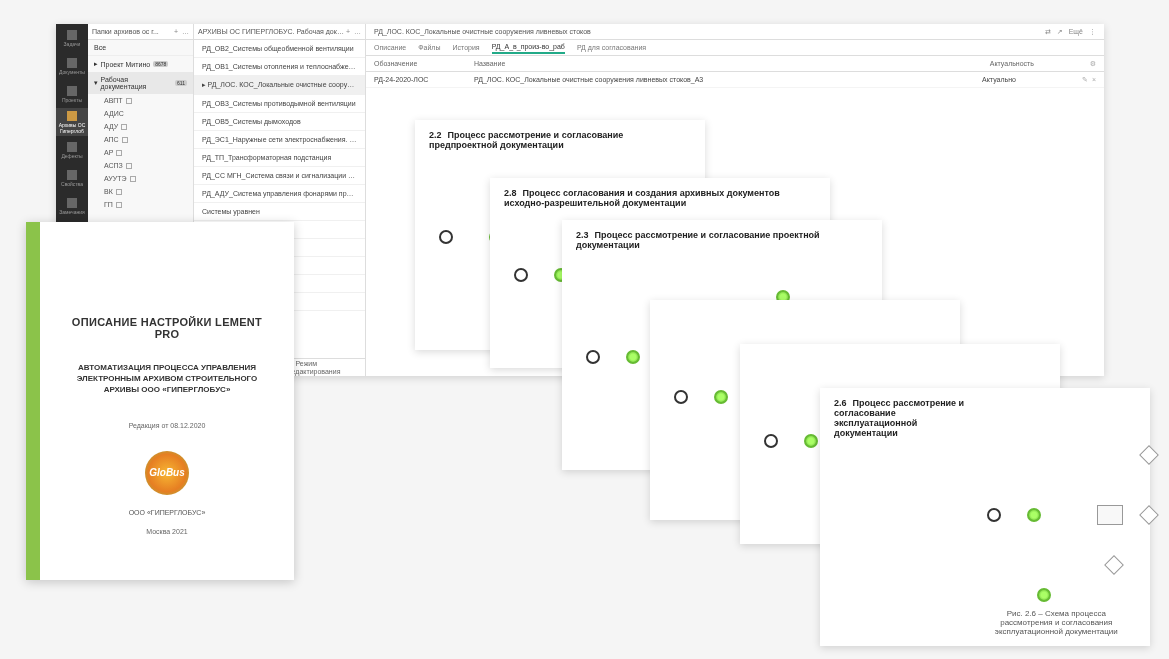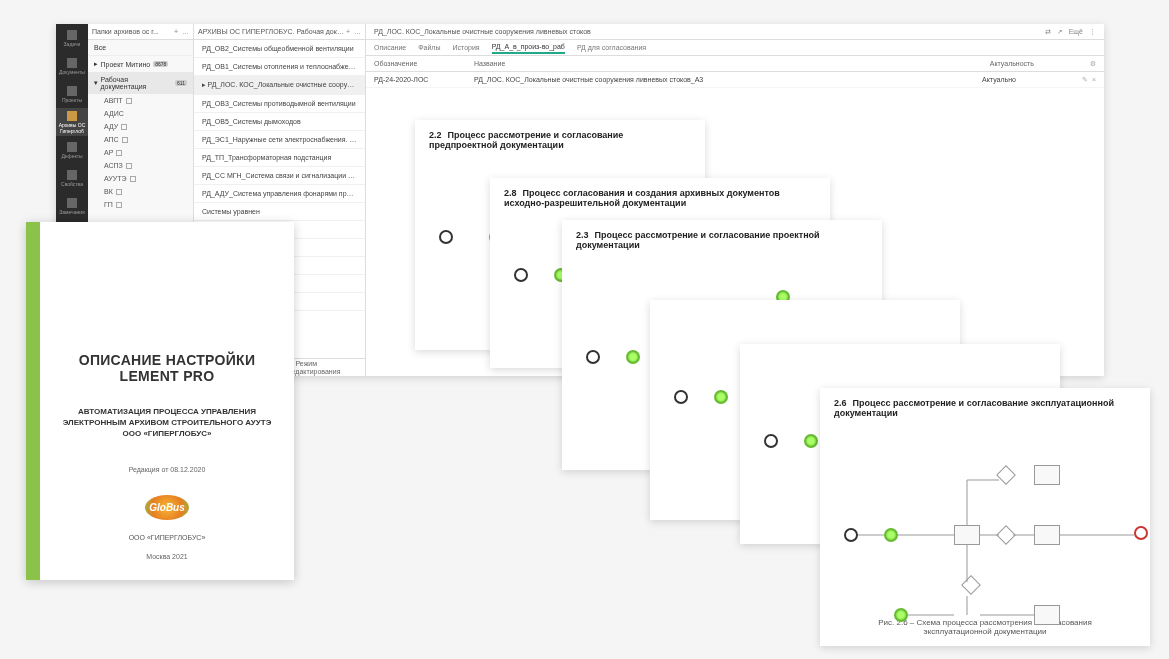--- a/index.html
+++ b/index.html
@@ -34,21 +34,21 @@
 .tab.active{color:#333;border-bottom:2px solid #2a8}
 .table-head{height:16px;border-bottom:1px solid #ddd;display:flex;align-items:center;padding:0 8px;font-size:7px;color:#666}
 .th1{width:100px}.th2{flex:1}.th3{width:100px}
 .table-row{height:16px;display:flex;align-items:center;padding:0 8px;font-size:7px;color:#444;border-bottom:1px solid #f4f4f4}
 .table-row .actions{margin-left:auto;color:#aaa;display:flex;gap:4px}
 
 
 .doc{position:absolute;top:222px;left:26px;width:268px;height:358px;background:#fff;box-shadow:0 2px 10px rgba(0,0,0,0.2);display:flex}
 .doc-spine{width:14px;background:#8bc34a}
 .doc-body{flex:1;padding:20px 18px;display:flex;flex-direction:column;align-items:center;text-align:center;font-size:8px;color:#333}
-.doc-title1{font-size:14px;font-weight:bold;margin-top:110px;letter-spacing:0.3px}
+.doc-title1{font-size:11px;font-weight:bold;margin-top:74px;letter-spacing:0.3px}
 .doc-title2{font-size:8px;font-weight:bold;margin-top:22px;line-height:1.4}
 .doc-date{font-size:7px;color:#666;margin-top:26px}
 .doc-logo{width:44px;height:44px;border-radius:50%;background:radial-gradient(circle,#f7b733 0%,#e67e22 60%,#8bc34a 100%);margin-top:22px;display:flex;align-items:center;justify-content:center;color:#fff;font-weight:bold;font-size:10px;font-style:italic}
 .doc-company{font-size:7px;color:#555;margin-top:14px}
 .doc-city{font-size:7px;color:#666;margin-top:12px}
 
 
 .pcard{position:absolute;background:#fff;box-shadow:0 2px 8px rgba(0,0,0,0.15);padding:10px 14px;font-size:9px;color:#222}
 .pcard .num{font-weight:bold;margin-right:6px}
 .pcard .ttl{font-weight:bold}
@@ -217,21 +217,21 @@
           <span>×</span>
         </span>
     </div>
   </div>
 </div>
 
 <div class="doc">
   <div class="doc-spine"></div>
   <div class="doc-body">
     <div class="doc-title1">ОПИСАНИЕ НАСТРОЙКИ LEMENT PRO</div>
-    <div class="doc-title2">АВТОМАТИЗАЦИЯ ПРОЦЕССА УПРАВЛЕНИЯ ЭЛЕКТРОННЫМ АРХИВОМ СТРОИТЕЛЬНОГО АУУТЭ ООО «ГИПЕРГЛОБУС»</div>
+    <div class="doc-title2">АВТОМАТИЗАЦИЯ ПРОЦЕССА УПРАВЛЕНИЯ ЭЛЕКТРОННЫМ АРХИВОМ СТРОИТЕЛЬНОГО АРХИВЫ ООО «ГИПЕРГЛОБУС»</div>
     <div class="doc-date">Редакция от 08.12.2020</div>
     <div class="doc-logo">GloBus</div>
     <div class="doc-company">ООО «ГИПЕРГЛОБУС»</div>
     <div class="doc-city">Москва 2021</div>
   </div>
 </div>
 
 <div class="pcard" style="top:120px;left:415px;width:290px;height:230px;display:flex;flex-direction:column">
   <div><span class="num">2.2</span><span class="ttl">Процесс рассмотрение и согласование предпроектной документации</span></div>
   <div class="diag">
@@ -269,21 +269,21 @@
 </div>
 
 <div class="pcard" style="top:344px;left:740px;width:320px;height:200px;display:flex;flex-direction:column">
   <div class="diag">
     <div class="node-start" style="top:80px;left:10px"></div>
     <div class="node-green" style="top:80px;left:50px"></div>
   </div>
   <div class="caption">Рис. 2.5 – Схе</div>
 </div>
 
-<div class="pcard" style="top:388px;left:820px;width:330px;height:258px;display:flex;flex-direction:column">
+<div class="pcard" style="top:388px;left:820px;width:330px;height:258px;display:flex;flex-direction:row">
   <div><span class="num">2.6</span><span class="ttl">Процесс рассмотрение и согласование эксплуатационной документации</span></div>
   <div class="diag">
     <div class="node-start" style="top:110px;left:10px"></div>
     <div class="node-green" style="top:110px;left:50px"></div>
     <div class="node-box" style="top:107px;left:120px"></div>
     <div class="node-diamond" style="top:50px;left:165px"></div>
     <div class="node-box" style="top:47px;left:200px"></div>
     <div class="node-diamond" style="top:110px;left:165px"></div>
     <div class="node-box" style="top:107px;left:200px"></div>
     <div class="node-diamond" style="top:160px;left:130px"></div>

